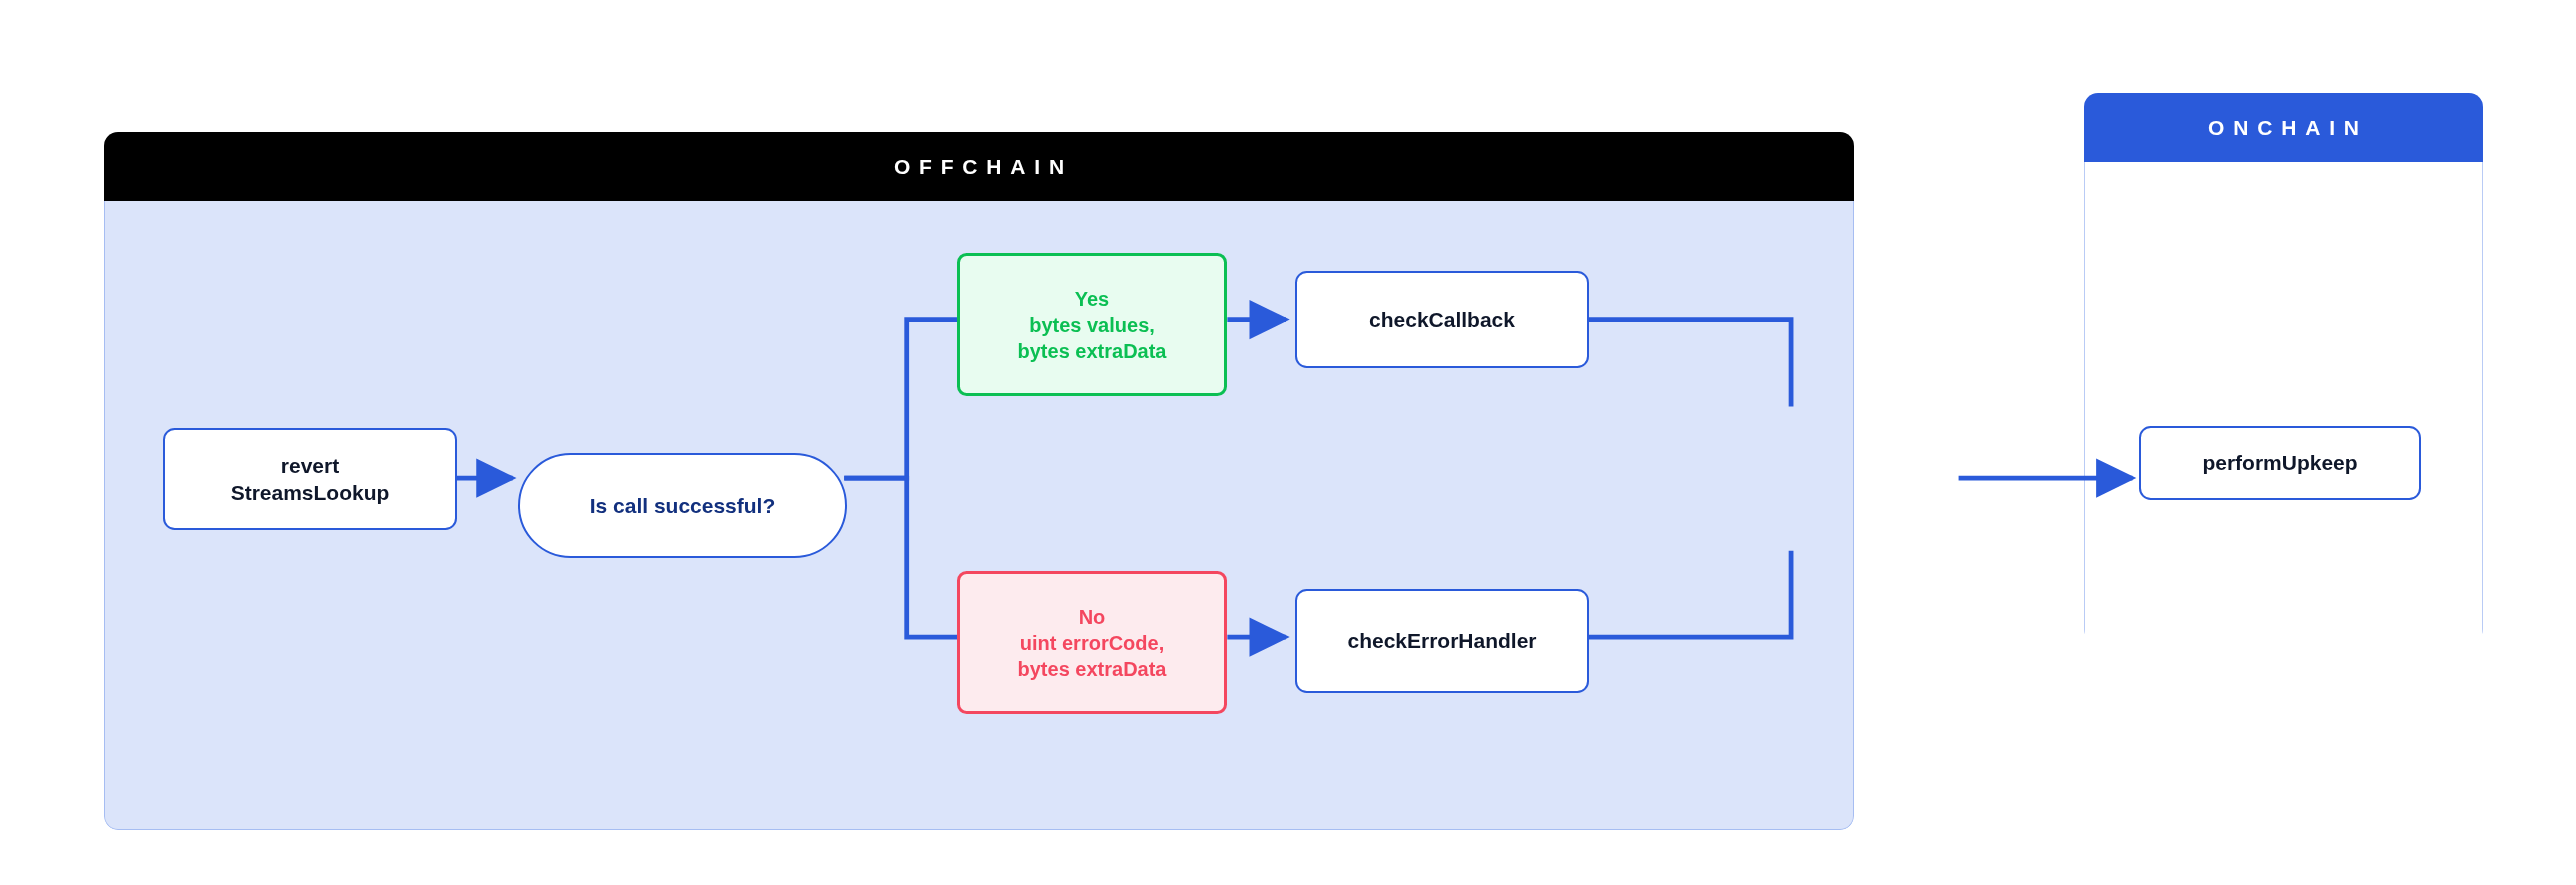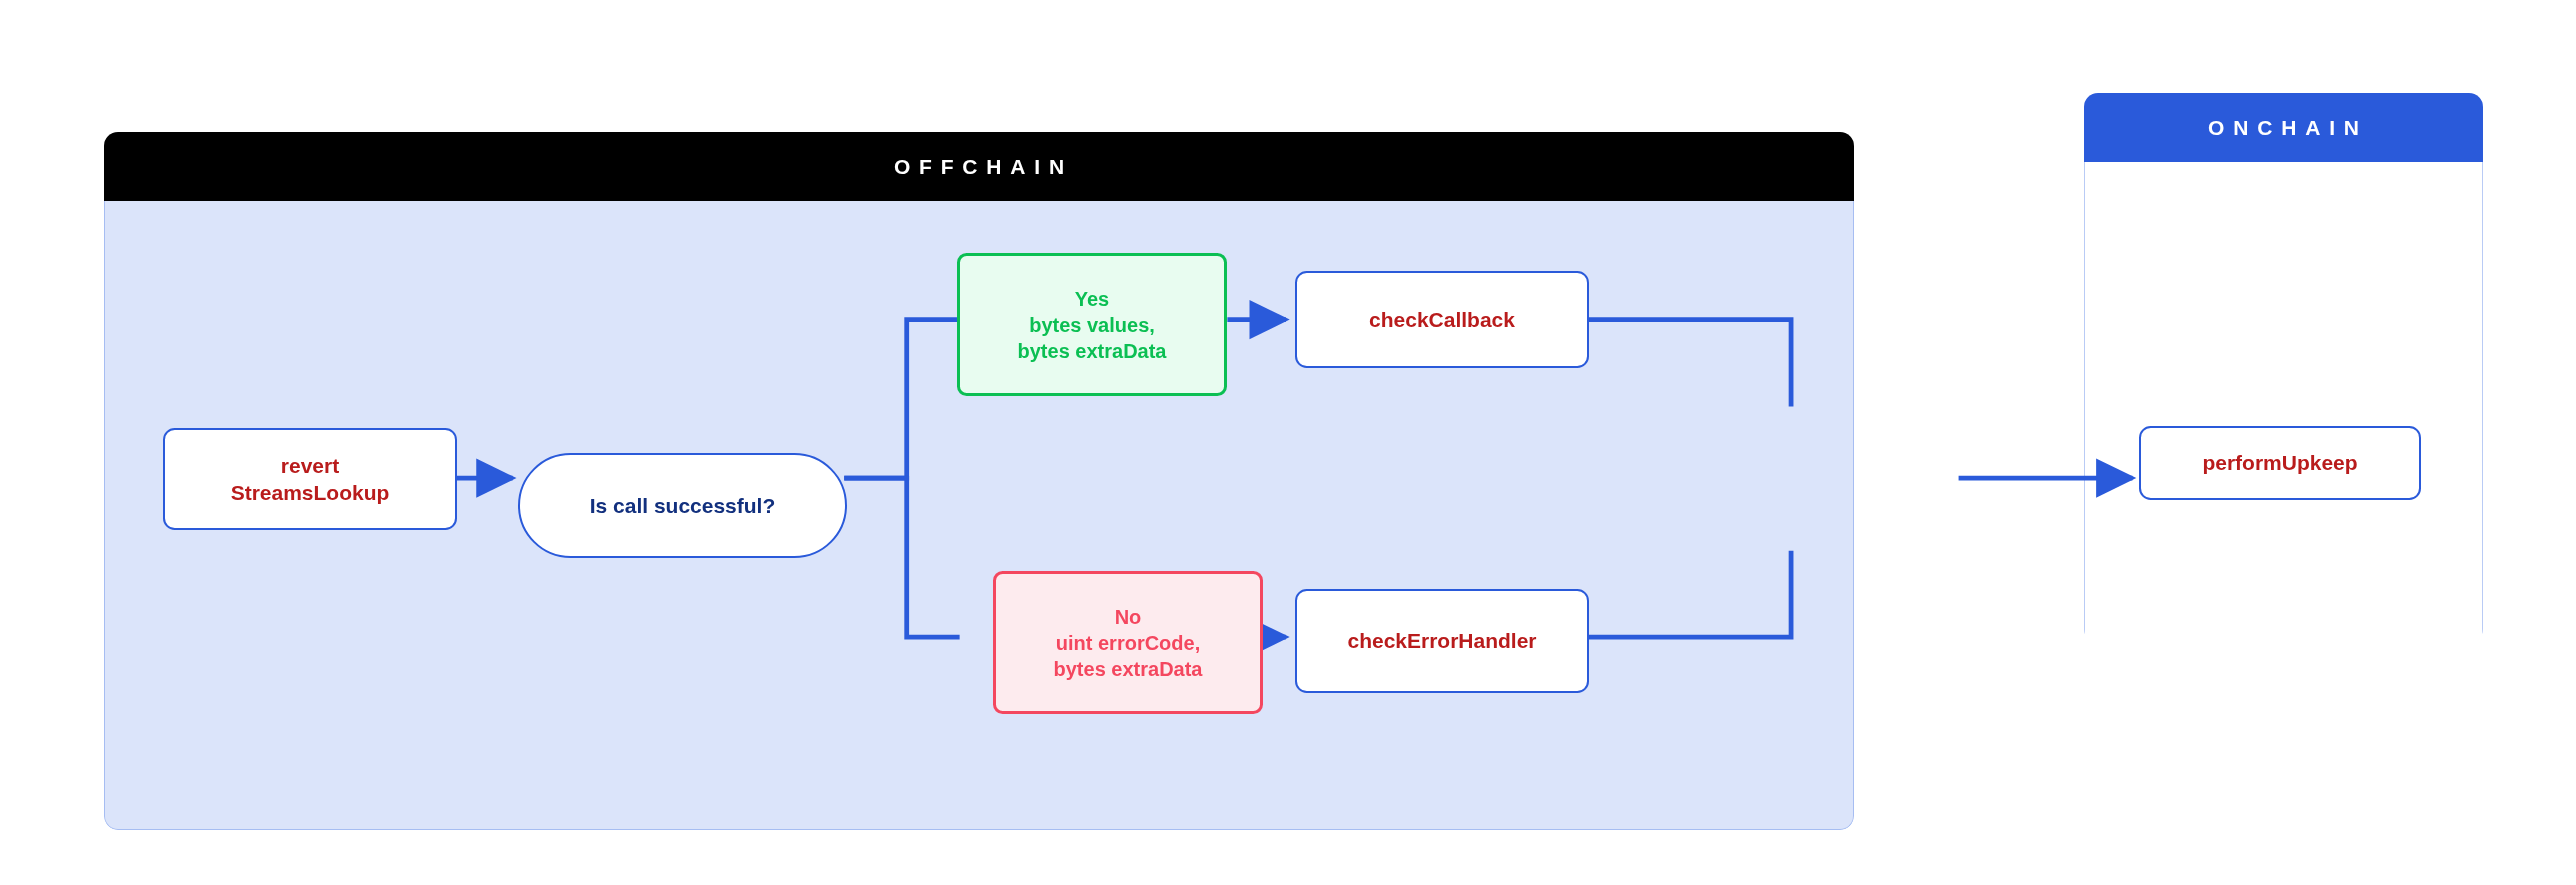--- a/index.html
+++ b/index.html
@@ -104,21 +104,21 @@
     justify-content: center;
     text-align: center;
     font-weight: 700;
     line-height: 1.30;
     white-space: pre-line;
   }
   .node-box {
     background: #ffffff;
     border: 2.7px solid #2a5ada;
     border-radius: 11.7px;
-    color: #b91c1c;
+    color: #0f172a;
   }
   .node-pill {
     background: #ffffff;
     border: 2.7px solid #2a5ada;
     border-radius: 531px;
     color: #12307e;
   }
   .node-green {
     background: #e8fcf0;
     border: 3.2px solid #0bbf53;
@@ -128,21 +128,21 @@
   .node-red {
     background: #fdebee;
     border: 3.2px solid #f4475f;
     border-radius: 9.6px;
     color: #f4475f;
   }
 
   #node-revert        { left: 163px;  top: 428px;  width: 294px;  height: 102px; font-size: 21px; }
   #node-decision      { left: 518px;  top: 425px;  width: 329px;  height: 105px; font-size: 21px; margin-top: 28px; }
   #node-yes          { left: 957px; top: 253px;  width: 270px;  height: 143px; font-size: 20px; text-align: center; }
-  #node-no           { left: 957px; top: 571px; width: 270px;  height: 143px; font-size: 20px; margin-left: 36px; }
+  #node-no           { left: 957px; top: 571px; width: 270px;  height: 143px; font-size: 20px; }
   #node-callback     { left: 1295px; top: 271px;  width: 294px;  height: 97px; font-size: 21px; }
   #node-errorhandler { left: 1295px; top: 589px; width: 294px;  height: 104px; font-size: 21px; }
   #node-upkeepneeded { left: 1613px; top: 396px;  width: 346px;  height: 164px; font-size: 21px; }
   #node-performupkeep{ left: 2139px; top: 426px;  width: 282px;  height: 74px; font-size: 21px; }
 </style>
 </head>
 <body>
 
 <div id="canvas">
 

